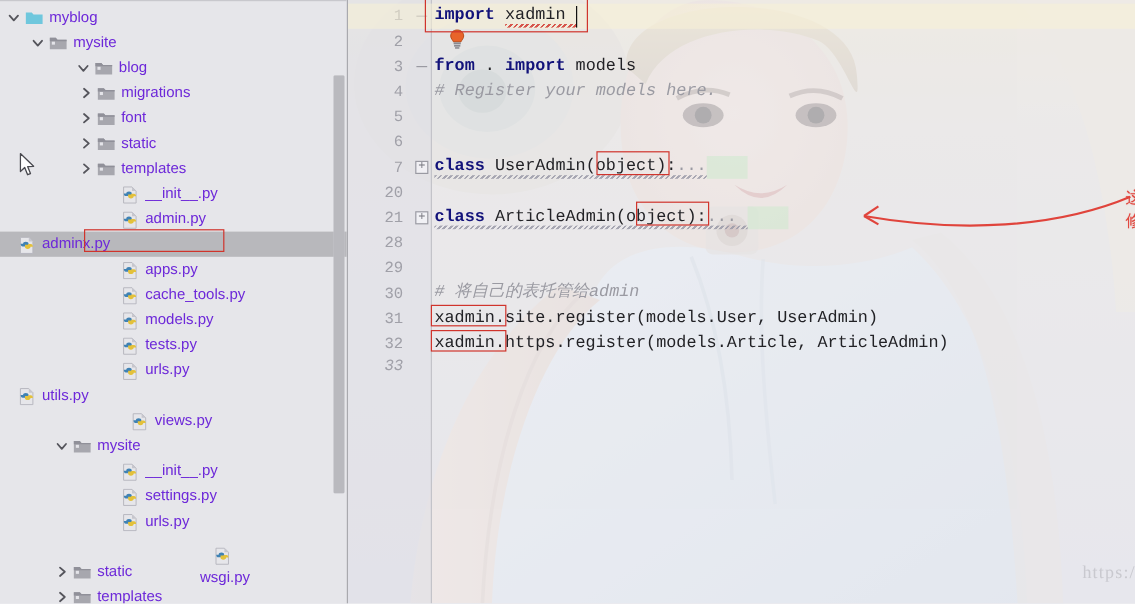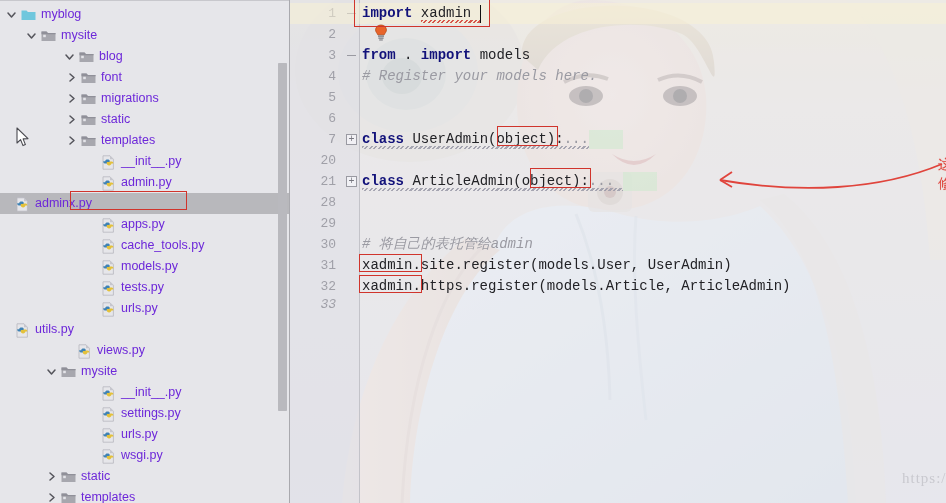--- a/index.html
+++ b/index.html
@@ -169,59 +169,59 @@
           <span class="twisty">
             <svg viewBox="0 0 11 11" width="11" height="11">
               <path d="M4 2 L8 5.5 L4 9" stroke="#55555c" stroke-width="1.5" fill="none" stroke-linecap="round" stroke-linejoin="round"></path>
             </svg>
           </span>
           <span class="ficon"><svg viewBox="0 0 15 13" width="15" height="13">
               <path d="M0.5 2.5 h5 l1.4 1.6 h7.6 v8 h-14 Z" fill="#a7a7ae"></path>
               <rect x="2.2" y="5.6" width="2.6" height="2.6" fill="#e4e4e9"></rect>
               <path d="M0.5 2.5 h5 l1.4 1.6 h7.6 v1.2 h-14 Z" fill="#909099"></path>
             </svg></span>
+          <span class="lbl">migrations</span>
+        </div>
+        <div class="row" style="padding-left: 66px;">
+          <span class="twisty">
+            <svg viewBox="0 0 11 11" width="11" height="11">
+              <path d="M4 2 L8 5.5 L4 9" stroke="#55555c" stroke-width="1.5" fill="none" stroke-linecap="round" stroke-linejoin="round"></path>
+            </svg>
+          </span>
+          <span class="ficon"><svg viewBox="0 0 15 13" width="15" height="13">
+              <path d="M0.5 2.5 h5 l1.4 1.6 h7.6 v8 h-14 Z" fill="#a7a7ae"></path>
+              <rect x="2.2" y="5.6" width="2.6" height="2.6" fill="#e4e4e9"></rect>
+              <path d="M0.5 2.5 h5 l1.4 1.6 h7.6 v1.2 h-14 Z" fill="#909099"></path>
+            </svg></span>
           <span class="lbl">font</span>
         </div>
         <div class="row" style="padding-left: 66px;">
           <span class="twisty">
             <svg viewBox="0 0 11 11" width="11" height="11">
               <path d="M4 2 L8 5.5 L4 9" stroke="#55555c" stroke-width="1.5" fill="none" stroke-linecap="round" stroke-linejoin="round"></path>
             </svg>
           </span>
           <span class="ficon"><svg viewBox="0 0 15 13" width="15" height="13">
               <path d="M0.5 2.5 h5 l1.4 1.6 h7.6 v8 h-14 Z" fill="#a7a7ae"></path>
               <rect x="2.2" y="5.6" width="2.6" height="2.6" fill="#e4e4e9"></rect>
               <path d="M0.5 2.5 h5 l1.4 1.6 h7.6 v1.2 h-14 Z" fill="#909099"></path>
             </svg></span>
-          <span class="lbl">migrations</span>
+          <span class="lbl">static</span>
         </div>
         <div class="row" style="padding-left: 66px;">
           <span class="twisty">
             <svg viewBox="0 0 11 11" width="11" height="11">
               <path d="M4 2 L8 5.5 L4 9" stroke="#55555c" stroke-width="1.5" fill="none" stroke-linecap="round" stroke-linejoin="round"></path>
             </svg>
           </span>
           <span class="ficon"><svg viewBox="0 0 15 13" width="15" height="13">
               <path d="M0.5 2.5 h5 l1.4 1.6 h7.6 v8 h-14 Z" fill="#a7a7ae"></path>
               <rect x="2.2" y="5.6" width="2.6" height="2.6" fill="#e4e4e9"></rect>
               <path d="M0.5 2.5 h5 l1.4 1.6 h7.6 v1.2 h-14 Z" fill="#909099"></path>
             </svg></span>
-          <span class="lbl">static</span>
-        </div>
-        <div class="row" style="padding-left: 66px;">
-          <span class="twisty">
-            <svg viewBox="0 0 11 11" width="11" height="11">
-              <path d="M4 2 L8 5.5 L4 9" stroke="#55555c" stroke-width="1.5" fill="none" stroke-linecap="round" stroke-linejoin="round"></path>
-            </svg>
-          </span>
-          <span class="ficon"><svg viewBox="0 0 15 13" width="15" height="13">
-              <path d="M0.5 2.5 h5 l1.4 1.6 h7.6 v8 h-14 Z" fill="#a7a7ae"></path>
-              <rect x="2.2" y="5.6" width="2.6" height="2.6" fill="#e4e4e9"></rect>
-              <path d="M0.5 2.5 h5 l1.4 1.6 h7.6 v1.2 h-14 Z" fill="#909099"></path>
-            </svg></span>
           <span class="lbl">templates</span>
         </div>
         <div class="row" style="padding-left: 86px;">
           <span class="twisty none"></span>
           <span class="ficon"><svg viewBox="0 0 15 15" width="15" height="15">
               <path d="M2 0.8 h7 l3.4 3.4 v10 h-10.4 Z" fill="#e6e6ea" stroke="#b6b6be" stroke-width=".8"></path>
               <path d="M9 0.8 v3.4 h3.4 Z" fill="#c6c6cd"></path>
               <path d="M4.2 6.2 c0-1.1 .9-1.7 2.3-1.7 c1.5 0 2.3 .6 2.3 1.7 v1.6 h-2.6 v.6 h-2.3 c-1.1 0-1.7-.8-1.7-2.2 Z" fill="#3f82b4"></path>
               <path d="M10.4 8.6 c0 1.1-.9 1.8-2.3 1.8 c-1.5 0-2.3-.7-2.3-1.8 v-1.6 h2.6 v-.6 h2.3 c1.1 0 1.7 .8 1.7 2.2 Z" fill="#e3c13b"></path>
             </svg></span>
@@ -300,21 +300,21 @@
         <div class="row" style="">
           <span class="twisty none"></span>
           <span class="ficon"><svg viewBox="0 0 15 15" width="15" height="15">
               <path d="M2 0.8 h7 l3.4 3.4 v10 h-10.4 Z" fill="#e6e6ea" stroke="#b6b6be" stroke-width=".8"></path>
               <path d="M9 0.8 v3.4 h3.4 Z" fill="#c6c6cd"></path>
               <path d="M4.2 6.2 c0-1.1 .9-1.7 2.3-1.7 c1.5 0 2.3 .6 2.3 1.7 v1.6 h-2.6 v.6 h-2.3 c-1.1 0-1.7-.8-1.7-2.2 Z" fill="#3f82b4"></path>
               <path d="M10.4 8.6 c0 1.1-.9 1.8-2.3 1.8 c-1.5 0-2.3-.7-2.3-1.8 v-1.6 h2.6 v-.6 h2.3 c1.1 0 1.7 .8 1.7 2.2 Z" fill="#e3c13b"></path>
             </svg></span>
           <span class="lbl">utils.py</span>
         </div>
-        <div class="row" style="padding-left: 62px;">
+        <div class="row" style="padding-left: 94px;">
           <span class="twisty none"></span>
           <span class="ficon"><svg viewBox="0 0 15 15" width="15" height="15">
               <path d="M2 0.8 h7 l3.4 3.4 v10 h-10.4 Z" fill="#e6e6ea" stroke="#b6b6be" stroke-width=".8"></path>
               <path d="M9 0.8 v3.4 h3.4 Z" fill="#c6c6cd"></path>
               <path d="M4.2 6.2 c0-1.1 .9-1.7 2.3-1.7 c1.5 0 2.3 .6 2.3 1.7 v1.6 h-2.6 v.6 h-2.3 c-1.1 0-1.7-.8-1.7-2.2 Z" fill="#3f82b4"></path>
               <path d="M10.4 8.6 c0 1.1-.9 1.8-2.3 1.8 c-1.5 0-2.3-.7-2.3-1.8 v-1.6 h2.6 v-.6 h2.3 c1.1 0 1.7 .8 1.7 2.2 Z" fill="#e3c13b"></path>
             </svg></span>
           <span class="lbl">views.py</span>
         </div>
         <div class="row" style="padding-left: 46px;">
@@ -353,21 +353,21 @@
         <div class="row" style="padding-left: 86px;">
           <span class="twisty none"></span>
           <span class="ficon"><svg viewBox="0 0 15 15" width="15" height="15">
               <path d="M2 0.8 h7 l3.4 3.4 v10 h-10.4 Z" fill="#e6e6ea" stroke="#b6b6be" stroke-width=".8"></path>
               <path d="M9 0.8 v3.4 h3.4 Z" fill="#c6c6cd"></path>
               <path d="M4.2 6.2 c0-1.1 .9-1.7 2.3-1.7 c1.5 0 2.3 .6 2.3 1.7 v1.6 h-2.6 v.6 h-2.3 c-1.1 0-1.7-.8-1.7-2.2 Z" fill="#3f82b4"></path>
               <path d="M10.4 8.6 c0 1.1-.9 1.8-2.3 1.8 c-1.5 0-2.3-.7-2.3-1.8 v-1.6 h2.6 v-.6 h2.3 c1.1 0 1.7 .8 1.7 2.2 Z" fill="#e3c13b"></path>
             </svg></span>
           <span class="lbl">urls.py</span>
         </div>
-        <div class="row" style="padding-left: 86px;">
+        <div class="row" style="padding-left: 86px; flex-direction: column;">
           <span class="twisty none"></span>
           <span class="ficon"><svg viewBox="0 0 15 15" width="15" height="15">
               <path d="M2 0.8 h7 l3.4 3.4 v10 h-10.4 Z" fill="#e6e6ea" stroke="#b6b6be" stroke-width=".8"></path>
               <path d="M9 0.8 v3.4 h3.4 Z" fill="#c6c6cd"></path>
               <path d="M4.2 6.2 c0-1.1 .9-1.7 2.3-1.7 c1.5 0 2.3 .6 2.3 1.7 v1.6 h-2.6 v.6 h-2.3 c-1.1 0-1.7-.8-1.7-2.2 Z" fill="#3f82b4"></path>
               <path d="M10.4 8.6 c0 1.1-.9 1.8-2.3 1.8 c-1.5 0-2.3-.7-2.3-1.8 v-1.6 h2.6 v-.6 h2.3 c1.1 0 1.7 .8 1.7 2.2 Z" fill="#e3c13b"></path>
             </svg></span>
           <span class="lbl">wsgi.py</span>
         </div>
         <div class="row" style="padding-left: 46px;">

